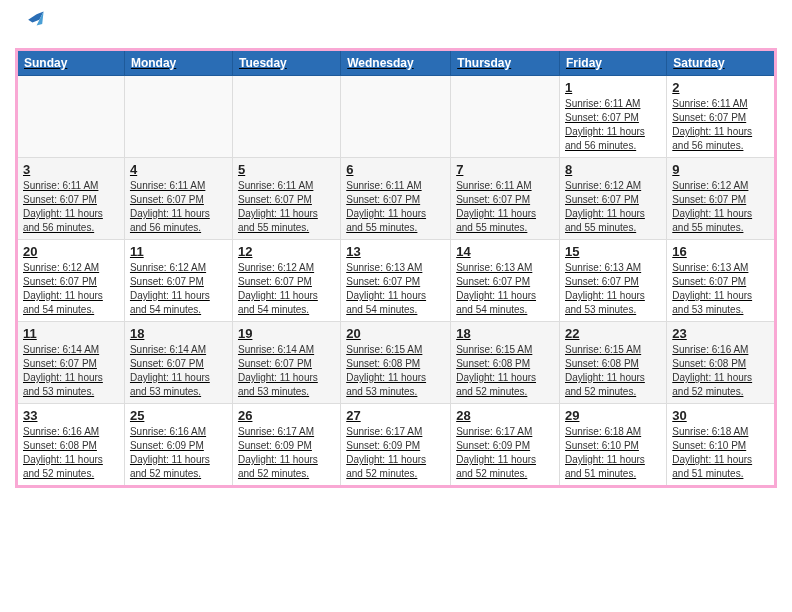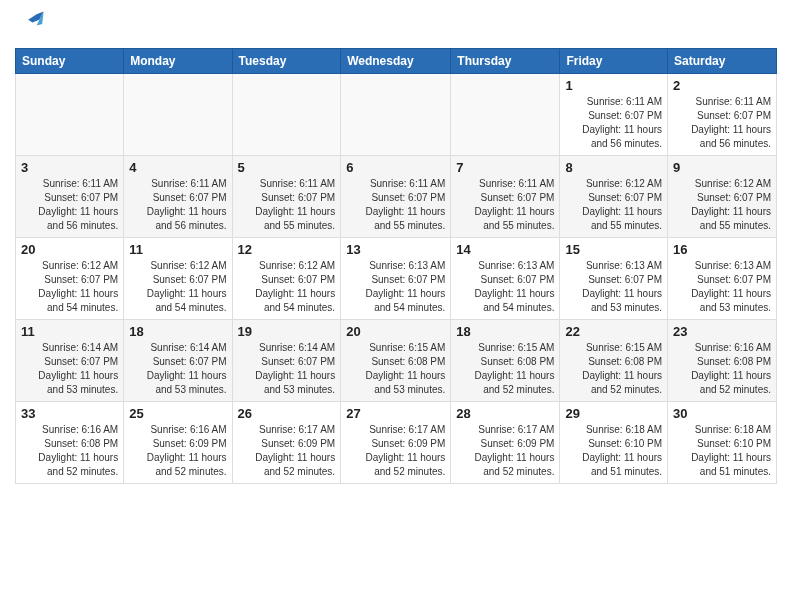--- a/index.html
+++ b/index.html
@@ -41,21 +41,22 @@
       font-weight: normal;
       color: #222;
     }
     .location {
       font-size: 14px;
       color: #444;
     }
     .calendar {
       width: 100%;
       border-collapse: collapse;
-      border: 1px solid #f9a8d4;
+      border: 3px solid #f9a8d4;
+      text-decoration: underline;
     }
     .calendar th {
       background: #2a6db5;
       color: #fff;
       font-size: 12px;
       font-weight: bold;
       padding: 5px 6px;
       text-align: left;
       border: 1px solid #1e5a9a;
     }
@@ -78,21 +79,20 @@
       font-size: 13px;
       font-weight: bold;
       color: #222;
       display: block;
       margin-bottom: 2px;
     }
     .day-info {
       font-size: 10px;
       color: #333;
       line-height: 1.4;
-      text-align: right;
     }
   </style>
 </head>
 <body>
 
 <div class="page">
   <div class="header">
     <div class="logo">
       <div>
         <svg class="logo-bird" viewBox="0 0 40 40">

